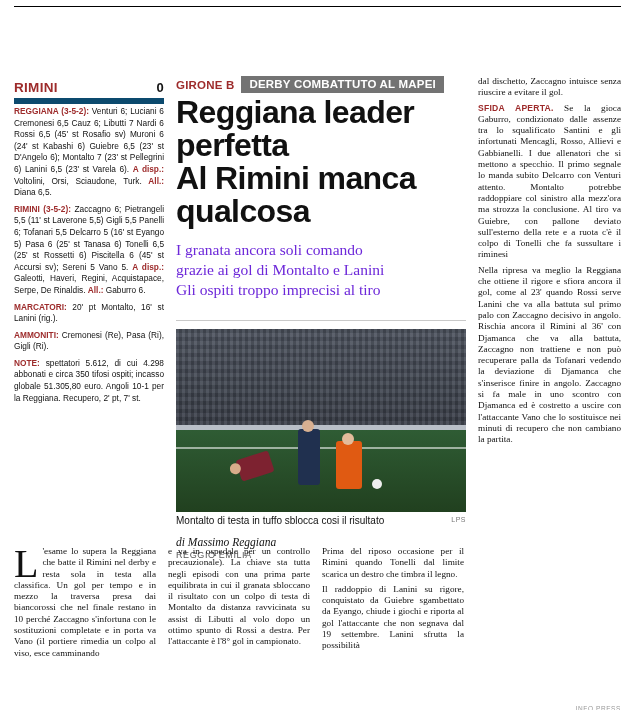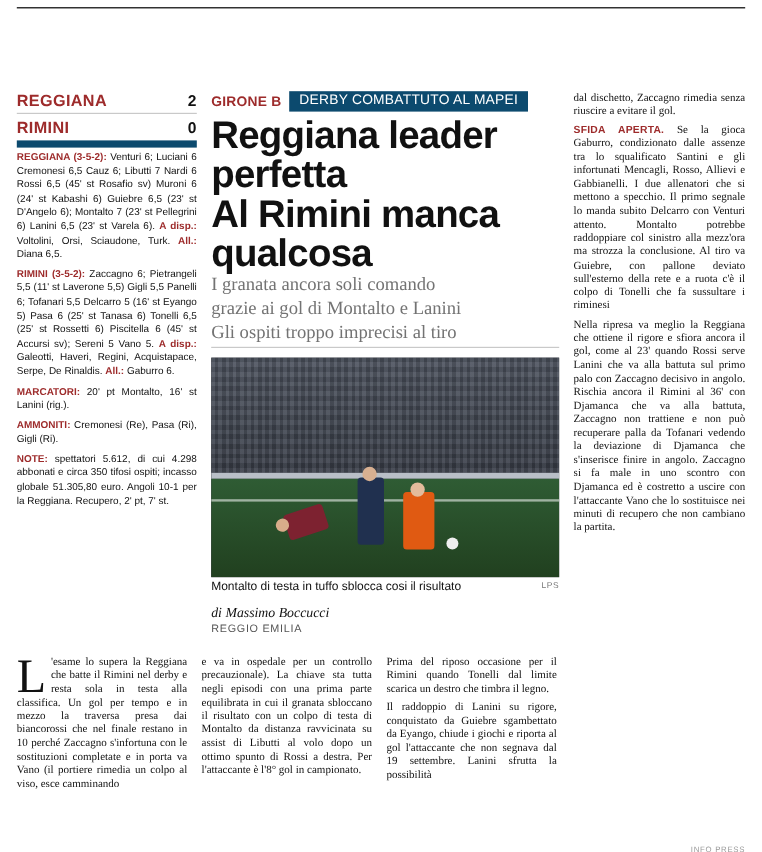--- a/index.html
+++ b/index.html
@@ -76,41 +76,42 @@
   .kickerrow{
     display:flex;align-items:stretch;gap:0;margin-bottom:3px;
   }
   .kicker{
     font-family:"Liberation Sans", sans-serif;
     font-weight:bold;font-size:11.5px;color:#9d2b2b;
     letter-spacing:0.2px;padding-right:7px;
     display:flex;align-items:center;
   }
   .kickerbar{
-    background:#0c4a6e;color:#fff;
-    font-family:"Liberation Sans", sans-serif;
-    font-weight:normal;font-size:11.5px;letter-spacing:0.2px;
+    background:#737373;color:#fff;
+    font-family:"Liberation Sans", sans-serif;
+    font-weight:bold;font-size:11.5px;letter-spacing:0.2px;
     padding:2px 8px 3px 8px;
     display:flex;align-items:center;
   }
   .headline{
     font-family:"Liberation Sans", sans-serif;
     font-weight:bold;
     font-size:32px;
     line-height:33px;
     letter-spacing:-0.6px;
     color:#111;
     margin:2px 0 0 0;
   }
   .subhead{
     font-family:"Liberation Serif", serif;
     font-size:15.5px;
     line-height:20px;
-    color:#737373;
-    padding-bottom:1px;
+    color:#6d28d9;
+    margin-top:12px;
+    padding-bottom:20px;
     border-bottom:1px solid #c9c9c9;
   }
   .photo{
     margin-top:8px;
     width:290px;height:183px;
     position:relative;overflow:hidden;
     background:linear-gradient(#2b2f36,#171a1f);
   }
   .ph-crowd{
     position:absolute;left:0;top:0;width:290px;height:96px;
@@ -200,24 +201,20 @@
 </head>
 <body>
 
 <div class="page">
 
   <div class="rule-top"></div>
 
   <div class="content">
 
     <div class="colL">
-      <div class="scoreline">
-        <span>REGGIANA</span>
-        <span class="sc">2</span>
-      </div>
       <div class="scoreline second">
         <span>RIMINI</span>
         <span class="sc">0</span>
       </div>
 
       <div class="lineups">
         <p>
           <span class="red">REGGIANA (3-5-2):</span><span> Venturi 6; Luciani 6 Cremonesi 6,5 Cauz 6; Libutti 7 Nardi 6 Rossi 6,5 (45' st Rosafio sv) Muroni 6 (24' st Kabashi 6) Guiebre 6,5 (23' st D'Angelo 6); Montalto 7 (23' st Pellegrini 6) Lanini 6,5 (23' st Varela 6).</span>
           <span class="red">A disp.:</span><span> Voltolini, Orsi, Sciaudone, Turk.</span>
           <span class="red">All.:</span><span> Diana 6,5.</span>
@@ -263,28 +260,28 @@
         <div class="pl pl2"></div>
         <div class="pl pl3"></div>
         <div class="ball"></div>
       </div>
       <div class="caption">
         <div class="txt">Montalto di testa in tuffo sblocca cosi il risultato</div>
         <div class="credit">LPS</div>
       </div>
 
       <div class="byline">
-        <div class="author">di Massimo Boccucci</div>
+        <div class="author">di Massimo Reggiana</div>
         <div class="place">REGGIO EMILIA</div>
       </div>
     </div>
 
     <div class="colR">
       <div class="bodytext">
-        <p>dal dischetto, Zaccagno rimedia senza riuscire a evitare il gol.</p>
+        <p>dal dischetto, Zaccagno intuisce senza riuscire a evitare il gol.</p>
         <p><span class="smallcapshead">SFIDA APERTA.</span><span> Se la gioca Gaburro, condizionato dalle assenze tra lo squalificato Santini e gli infortunati Mencagli, Rosso, Allievi e Gabbianelli. I due allenatori che si mettono a specchio. Il primo segnale lo manda subito Delcarro con Venturi attento. Montalto potrebbe raddoppiare col sinistro alla mezz'ora ma strozza la conclusione. Al tiro va Guiebre, con pallone deviato sull'esterno della rete e a ruota c'è il colpo di Tonelli che fa sussultare i riminesi</span></p>
         <p>Nella ripresa va meglio la Reggiana che ottiene il rigore e sfiora ancora il gol, come al 23' quando Rossi serve Lanini che va alla battuta sul primo palo con Zaccagno decisivo in angolo. Rischia ancora il Rimini al 36' con Djamanca che va alla battuta, Zaccagno non trattiene e non può recuperare palla da Tofanari vedendo la deviazione di Djamanca che s'inserisce finire in angolo. Zaccagno si fa male in uno scontro con Djamanca ed è costretto a uscire con l'attaccante Vano che lo sostituisce nei minuti di recupero che non cambiano la partita.</p>
       </div>
     </div>
 
     <div class="bodycols">
       <div class="bodygrid">
         <div class="bcol">
           <div class="bodytext">
             <p><span class="dropcap">L</span><span>'esame lo supera la Reggiana che batte il Rimini nel derby e resta sola in testa alla classifica. Un gol per tempo e in mezzo la traversa presa dai biancorossi che nel finale restano in 10 perché Zaccagno s'infortuna con le sostituzioni completate e in porta va Vano (il portiere rimedia un colpo al viso, esce camminando</span></p>

